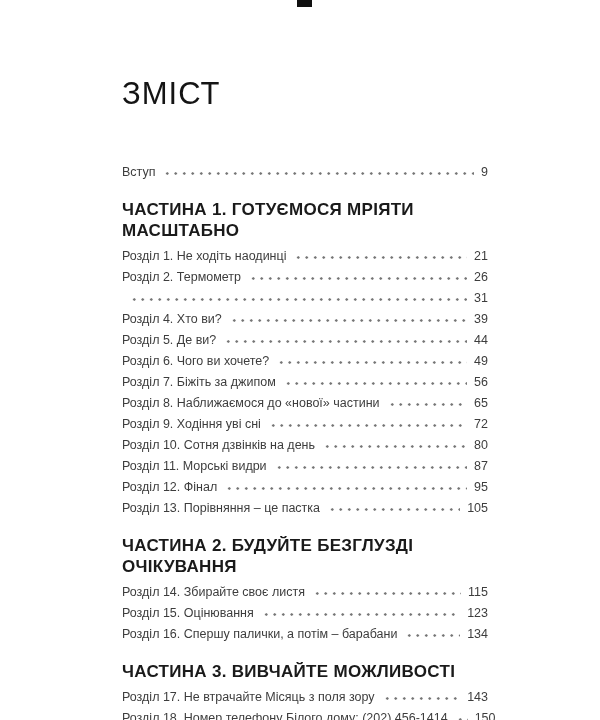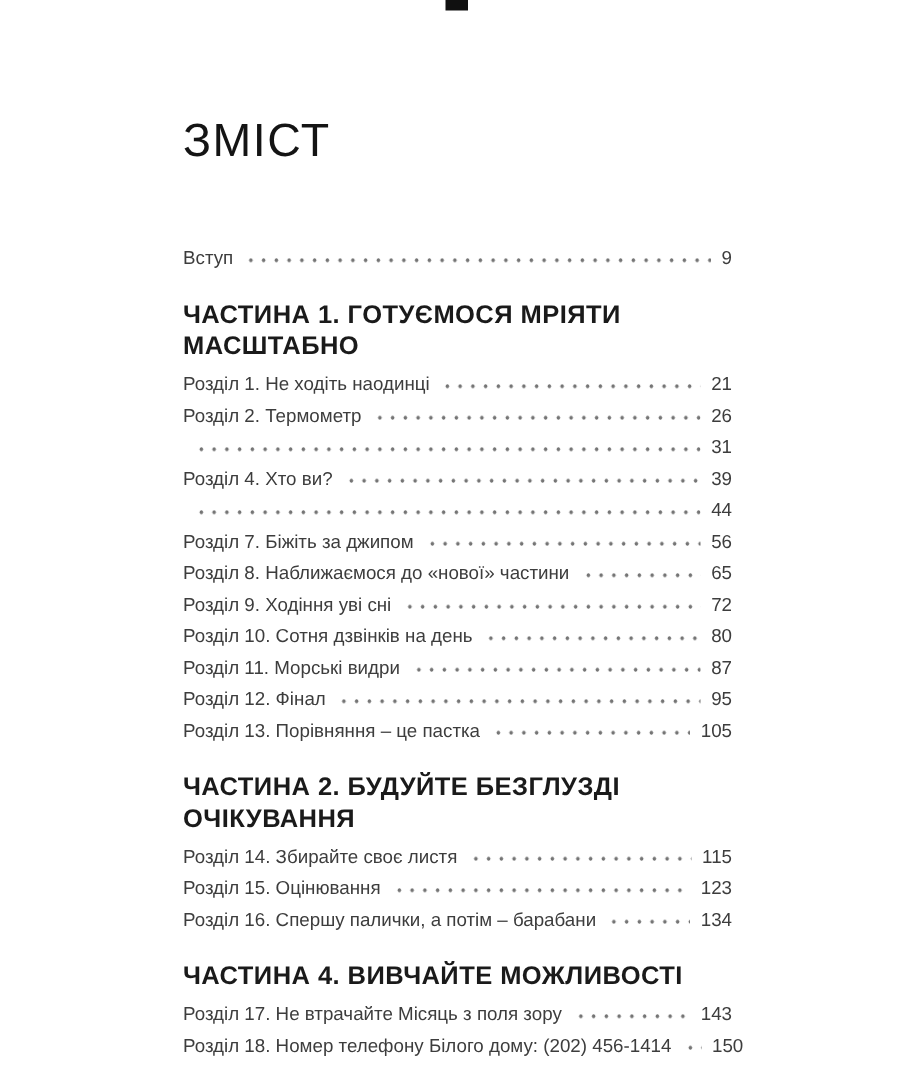--- a/index.html
+++ b/index.html
@@ -93,22 +93,28 @@
         <div class="row">
           <span class="leader"></span>
           <span class="num">31</span>
         </div>
         <div class="row">
           <span class="lbl">Розділ 4. Хто ви?</span>
           <span class="leader"></span>
           <span class="num">39</span>
         </div>
         <div class="row">
+          <span class="lbl">Розділ 5. Де ви?</span>
           <span class="leader"></span>
           <span class="num">44</span>
+        </div>
+        <div class="row">
+          <span class="lbl">Розділ 6. Чого ви хочете?</span>
+          <span class="leader"></span>
+          <span class="num">49</span>
         </div>
         <div class="row">
           <span class="lbl">Розділ 7. Біжіть за джипом</span>
           <span class="leader"></span>
           <span class="num">56</span>
         </div>
         <div class="row">
           <span class="lbl">Розділ 8. Наближаємося до «нової» частини</span>
           <span class="leader"></span>
           <span class="num">65</span>
@@ -147,21 +153,21 @@
         <div class="row">
           <span class="lbl">Розділ 15. Оцінювання</span>
           <span class="leader"></span>
           <span class="num">123</span>
         </div>
         <div class="row">
           <span class="lbl">Розділ 16. Спершу палички, а потім – барабани</span>
           <span class="leader"></span>
           <span class="num">134</span>
         </div>
-        <div class="part-heading">ЧАСТИНА 4. ВИВЧАЙТЕ МОЖЛИВОСТІ</div>
+        <div class="part-heading">ЧАСТИНА 3. ВИВЧАЙТЕ МОЖЛИВОСТІ</div>
         <div class="row">
           <span class="lbl">Розділ 17. Не втрачайте Місяць з поля зору</span>
           <span class="leader"></span>
           <span class="num">143</span>
         </div>
         <div class="row">
           <span class="lbl">Розділ 18. Номер телефону Білого дому: (202) 456-1414</span>
           <span class="leader"></span>
           <span class="num">150</span>
         </div>

